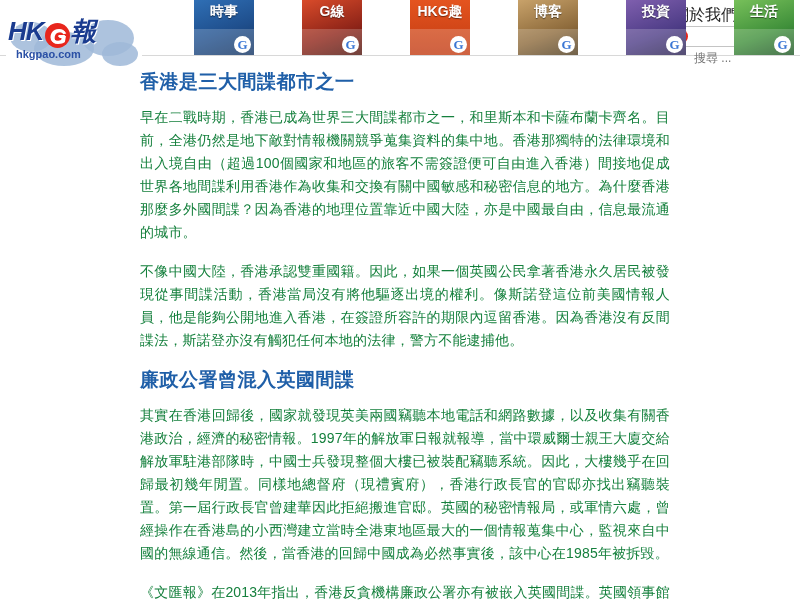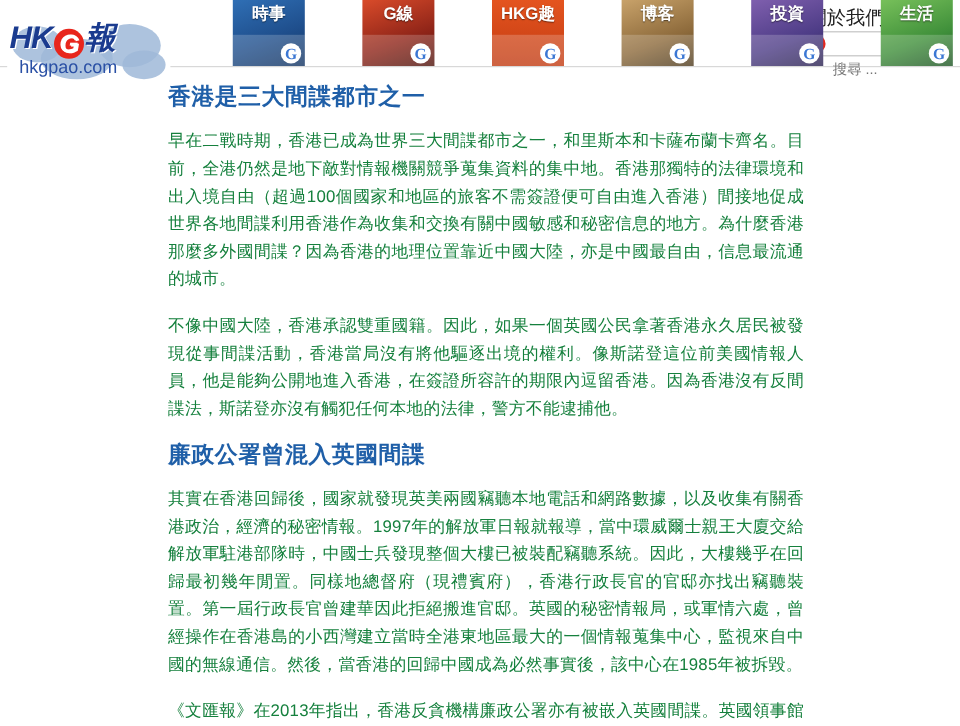--- a/index.html
+++ b/index.html
@@ -74,23 +74,23 @@
     vertical-align: -3px;
     margin: 0 1px;
   }
   #logo-text .ch {
     color: #1a3b8f;
   }
   #logo-sub {
     position: absolute;
     left: 10px;
     top: 32px;
-    font-size: 15px;
+    font-size: 11px;
     color: #2a50a5;
-    font-weight: normal;
+    font-weight: bold;
     font-family: "Liberation Sans", sans-serif;
   }
 
   
   #nav {
     position: absolute;
     left: 146px;
     top: 0;
     height: 55px;
     display: flex;

